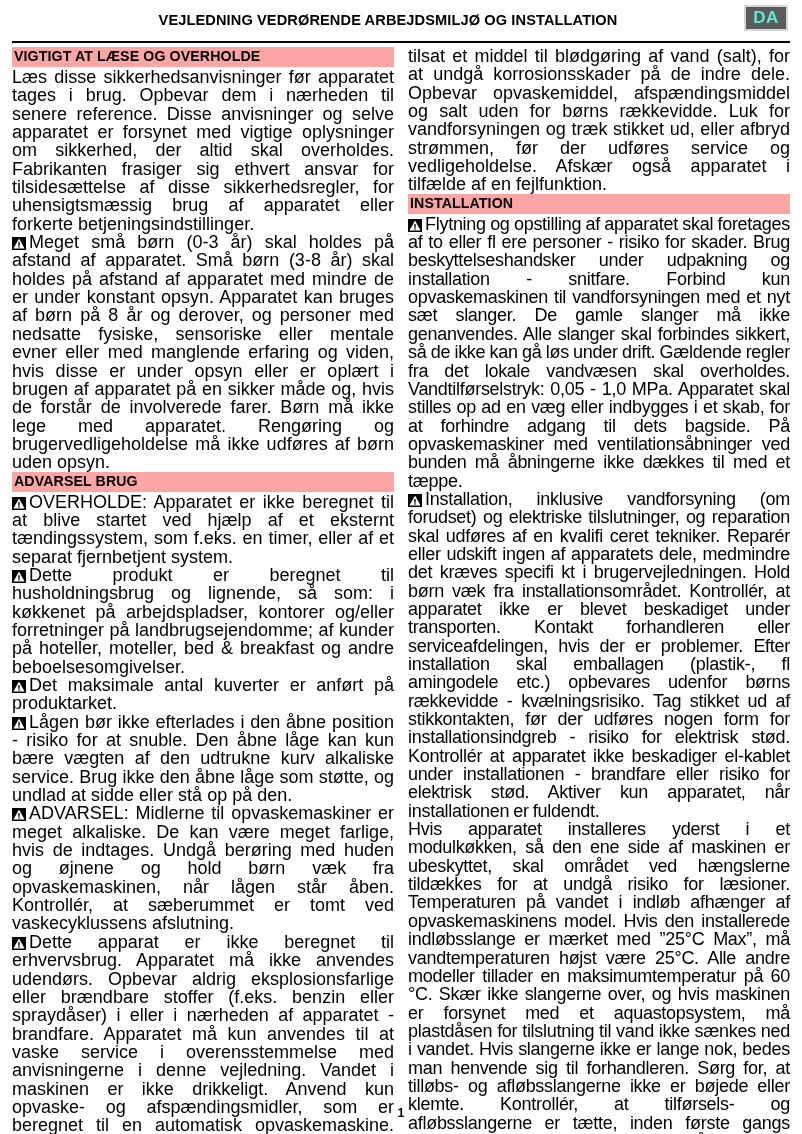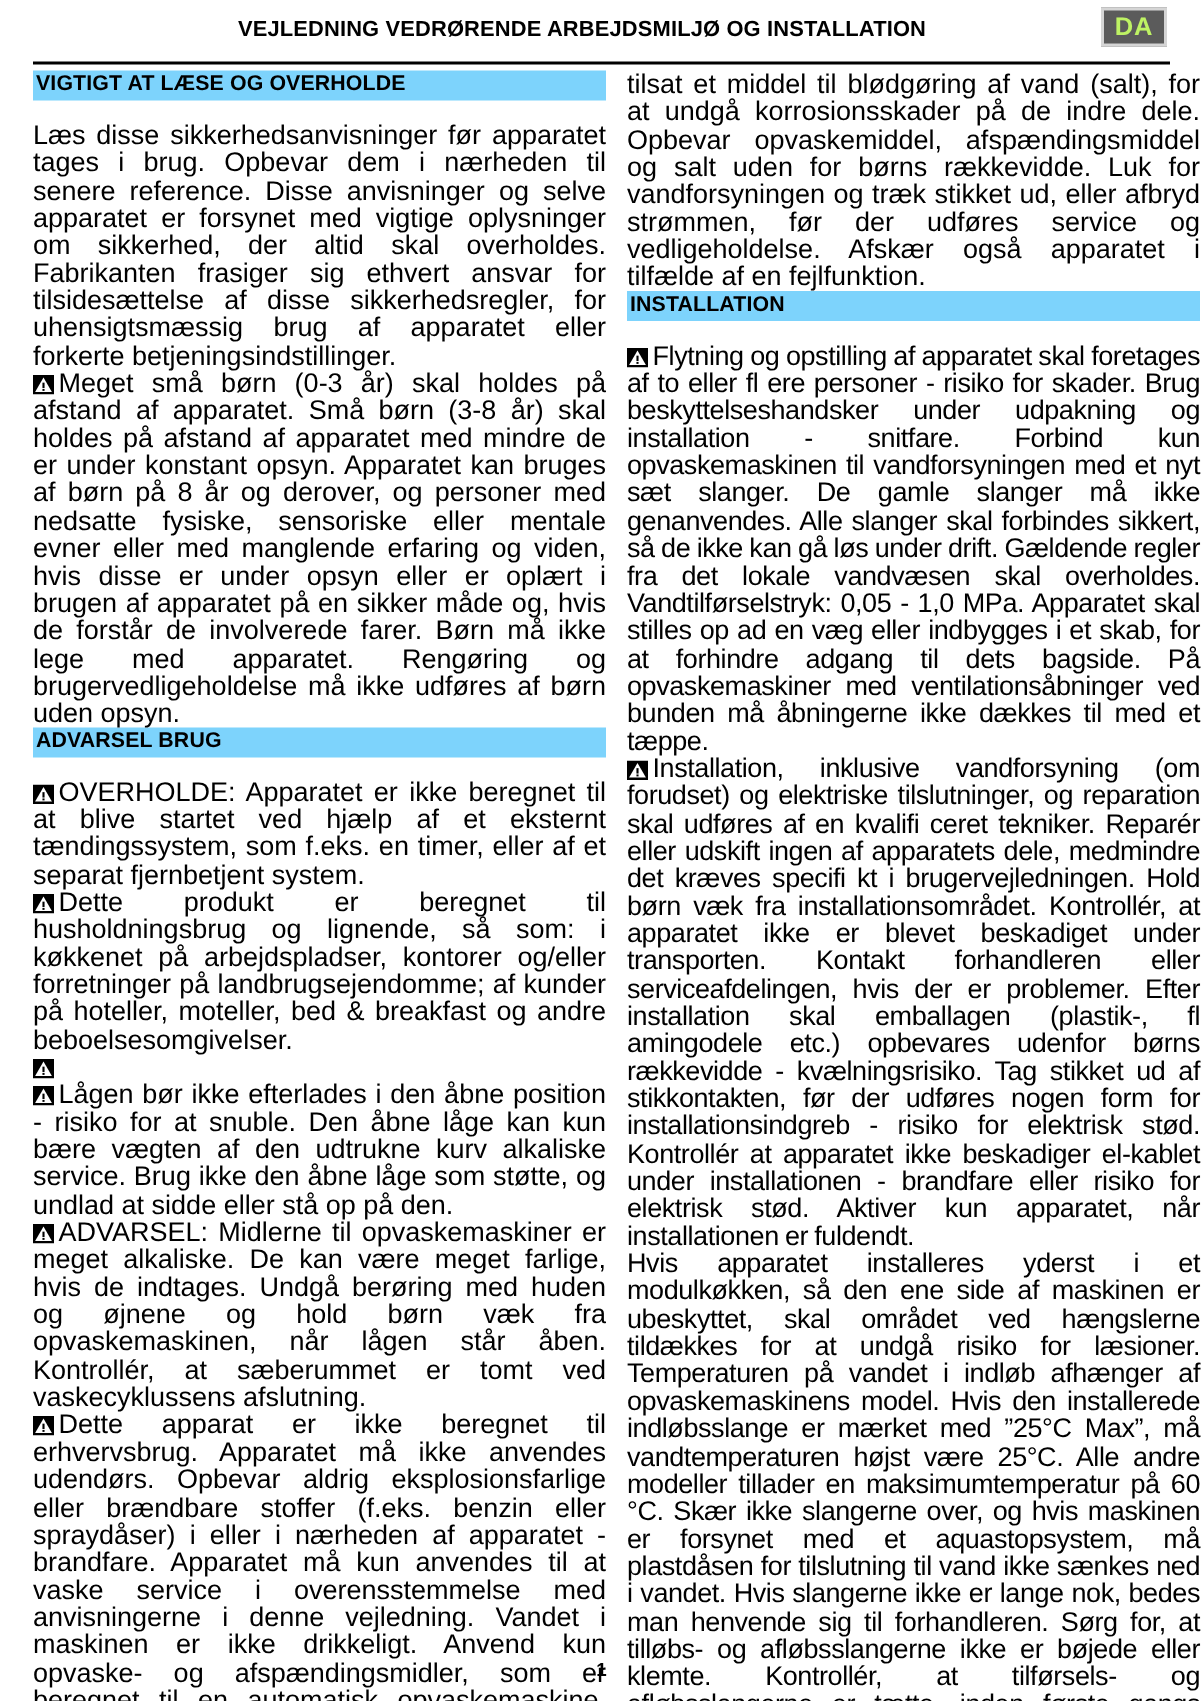--- a/index.html
+++ b/index.html
@@ -13,21 +13,21 @@
     height: 1134px;
     font-family: "Liberation Sans", sans-serif;
     color: #000000;
     -webkit-font-smoothing: none;
   }
   .page {
     position: relative;
     width: 802px;
     height: 1134px;
     box-sizing: border-box;
-    padding: 0 22px;
+    padding: 0 12px;
   }
 
   
   .masthead {
     position: relative;
     height: 40px;
     display: flex;
     align-items: center;
     justify-content: center;
   }
@@ -40,21 +40,21 @@
     padding-right: 26px;
   }
   .lang-badge {
     position: absolute;
     right: 2px;
     top: 5px;
     width: 44px;
     height: 26px;
     background: #5b5b5b;
     border: 2px solid #d5d5d5;
-    color: #bef264;
+    color: #5eead4;
     font-size: 17px;
     font-weight: bold;
     letter-spacing: 0.5px;
     display: flex;
     align-items: center;
     justify-content: center;
     box-sizing: border-box;
   }
   .rule-top {
     border-top: 2.5px solid #000;
@@ -67,26 +67,26 @@
     gap: 14px;
     align-items: flex-start;
   }
   .col {
     width: 382px;
     flex: 0 0 382px;
   }
 
   
   .sec-head {
-    background: #7dd3fc;
+    background: #fca5a5;
     font-size: 14.2px;
     font-weight: bold;
     line-height: 17px;
     padding: 1px 2px 2px 2px;
-    margin: 0 0 14px 0;
+    margin: 0 0 1px 0;
     letter-spacing: 0.1px;
   }
 
   
   p.body {
     margin: 0;
     font-size: 18px;
     line-height: 18.35px;
     text-align: justify;
     text-justify: inter-word;
@@ -161,21 +161,21 @@
               <polygon points="7,1.6 12.6,11.4 1.4,11.4" fill="#fff"></polygon>
               <rect x="6.3" y="5.1" width="1.4" height="3.6" fill="#000"></rect>
               <rect x="6.3" y="9.3" width="1.4" height="1.3" fill="#000"></rect>
             </svg></span><span>Dette produkt er beregnet til husholdningsbrug og lignende, så som: i køkkenet på arbejdspladser, kontorer og/eller forretninger på landbrugsejendomme; af kunder på hoteller, moteller, bed &amp; breakfast og andre beboelsesomgivelser.</span></p>
 
       <p class="body"><span class="warn"><svg width="14" height="13" viewBox="0 0 14 13">
               <rect x="0" y="0" width="14" height="13" fill="#000"></rect>
               <polygon points="7,1.6 12.6,11.4 1.4,11.4" fill="#fff"></polygon>
               <rect x="6.3" y="5.1" width="1.4" height="3.6" fill="#000"></rect>
               <rect x="6.3" y="9.3" width="1.4" height="1.3" fill="#000"></rect>
-            </svg></span></p>
+            </svg></span><span>Det maksimale antal kuverter er anført på produktarket.</span></p>
 
       <p class="body"><span class="warn"><svg width="14" height="13" viewBox="0 0 14 13">
               <rect x="0" y="0" width="14" height="13" fill="#000"></rect>
               <polygon points="7,1.6 12.6,11.4 1.4,11.4" fill="#fff"></polygon>
               <rect x="6.3" y="5.1" width="1.4" height="3.6" fill="#000"></rect>
               <rect x="6.3" y="9.3" width="1.4" height="1.3" fill="#000"></rect>
             </svg></span><span>Lågen bør ikke efterlades i den åbne position - risiko for at snuble. Den åbne låge kan kun bære vægten af den udtrukne kurv alkaliske service. Brug ikke den åbne låge som støtte, og undlad at sidde eller stå op på den.</span></p>
 
       <p class="body"><span class="warn"><svg width="14" height="13" viewBox="0 0 14 13">
               <rect x="0" y="0" width="14" height="13" fill="#000"></rect>

